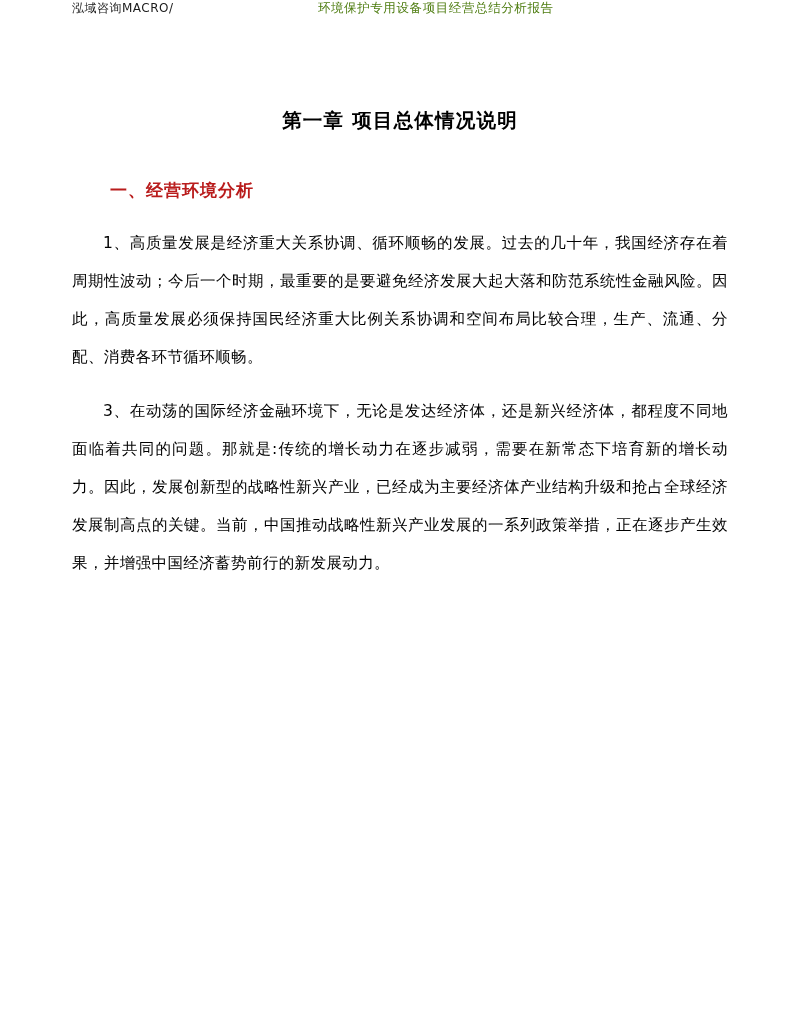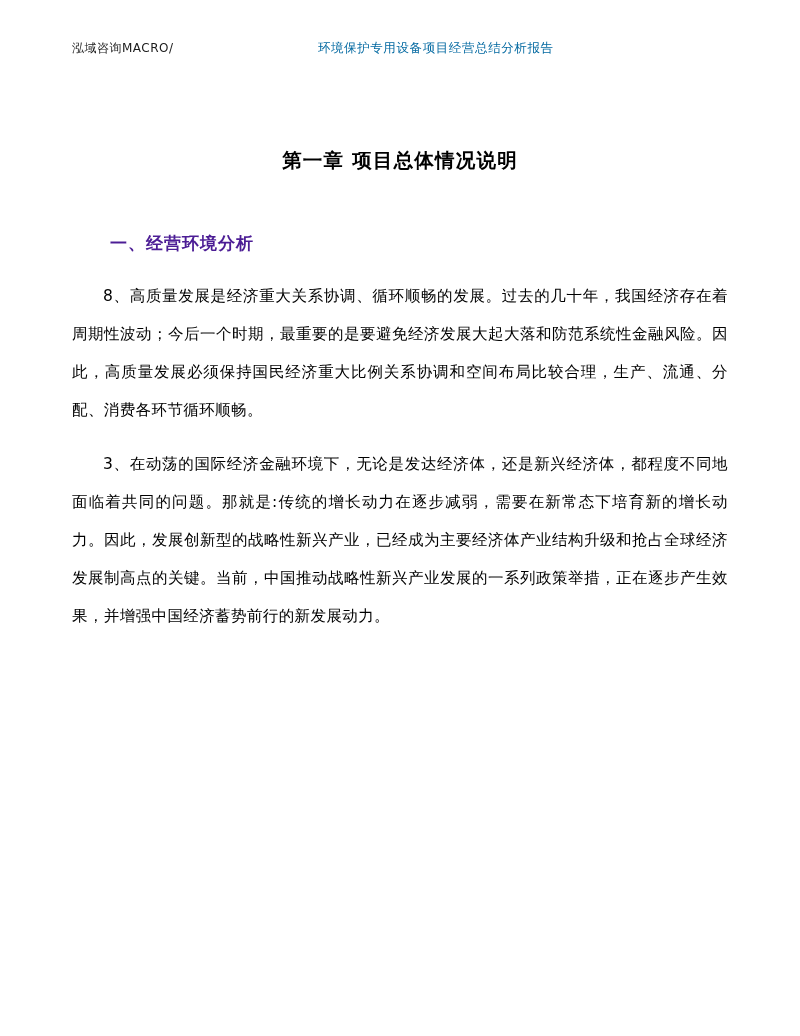--- a/index.html
+++ b/index.html
@@ -17,57 +17,56 @@
   .page {
     position: relative;
     width: 800px;
     height: 1036px;
     box-sizing: border-box;
     padding: 0 72px;
   }
   .header {
     display: flex;
     align-items: baseline;
-    padding-top: 40px;
     font-size: 12.5px;
     color: #2a2a2a;
     letter-spacing: 0.5px;
   }
   .header-brand {
     font-family: "DejaVu Sans", "Liberation Sans", sans-serif;
     font-size: 12px;
     color: #1a1a1a;
     white-space: nowrap;
   }
   .header-title {
     flex: 1;
     text-align: center;
     font-family: "DejaVu Sans", "Liberation Sans", sans-serif;
     font-size: 12.5px;
-    color: #0369a1;
+    color: #4d7c0f;
     letter-spacing: 0.6px;
     padding-right: 30px;
   }
   .chapter-title {
     margin-top: 90px;
     text-align: center;
     font-family: "DejaVu Sans", "Liberation Sans", sans-serif;
     font-weight: bold;
     font-size: 19.5px;
     letter-spacing: 1.2px;
     color: #000000;
   }
   .section-title {
-    margin-top: 58px;
+    margin-top: 45px;
     margin-left: 38px;
     font-family: "DejaVu Sans", "Liberation Sans", sans-serif;
     font-weight: bold;
     font-size: 17px;
     letter-spacing: 1px;
-    color: #4c1d95;
+    color: #b91c1c;
   }
   .body-text {
     margin-top: 22px;
     font-family: "DejaVu Sans", "Liberation Sans", sans-serif;
     font-size: 15.5px;
     line-height: 38px;
     text-align: justify;
     text-justify: inter-ideograph;
     text-indent: 2em;
     letter-spacing: 0.4px;
@@ -84,16 +83,16 @@
 
   <div class="header">
     <div class="header-brand">泓域咨询MACRO/</div>
     <div class="header-title">环境保护专用设备项目经营总结分析报告</div>
   </div>
 
   <div class="chapter-title">第一章   项目总体情况说明</div>
 
   <div class="section-title">一、经营环境分析</div>
 
-  <p class="body-text">8、高质量发展是经济重大关系协调、循环顺畅的发展。过去的几十年，我国经济存在着周期性波动；今后一个时期，最重要的是要避免经济发展大起大落和防范系统性金融风险。因此，高质量发展必须保持国民经济重大比例关系协调和空间布局比较合理，生产、流通、分配、消费各环节循环顺畅。</p>
+  <p class="body-text">1、高质量发展是经济重大关系协调、循环顺畅的发展。过去的几十年，我国经济存在着周期性波动；今后一个时期，最重要的是要避免经济发展大起大落和防范系统性金融风险。因此，高质量发展必须保持国民经济重大比例关系协调和空间布局比较合理，生产、流通、分配、消费各环节循环顺畅。</p>
   <p class="body-text">3、在动荡的国际经济金融环境下，无论是发达经济体，还是新兴经济体，都程度不同地面临着共同的问题。那就是:传统的增长动力在逐步减弱，需要在新常态下培育新的增长动力。因此，发展创新型的战略性新兴产业，已经成为主要经济体产业结构升级和抢占全球经济发展制高点的关键。当前，中国推动战略性新兴产业发展的一系列政策举措，正在逐步产生效果，并增强中国经济蓄势前行的新发展动力。</p>
 
 </div>
 
 </body></html>

